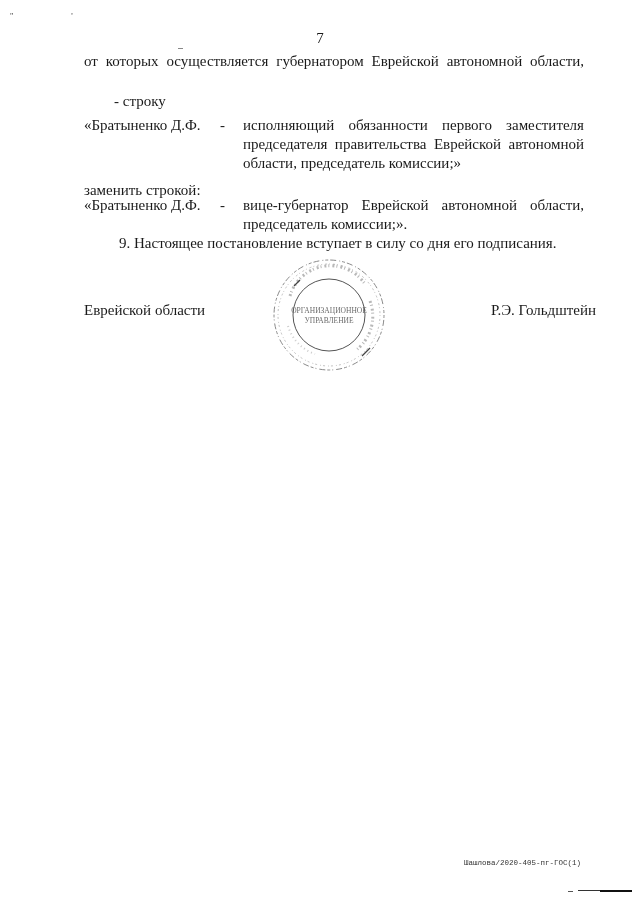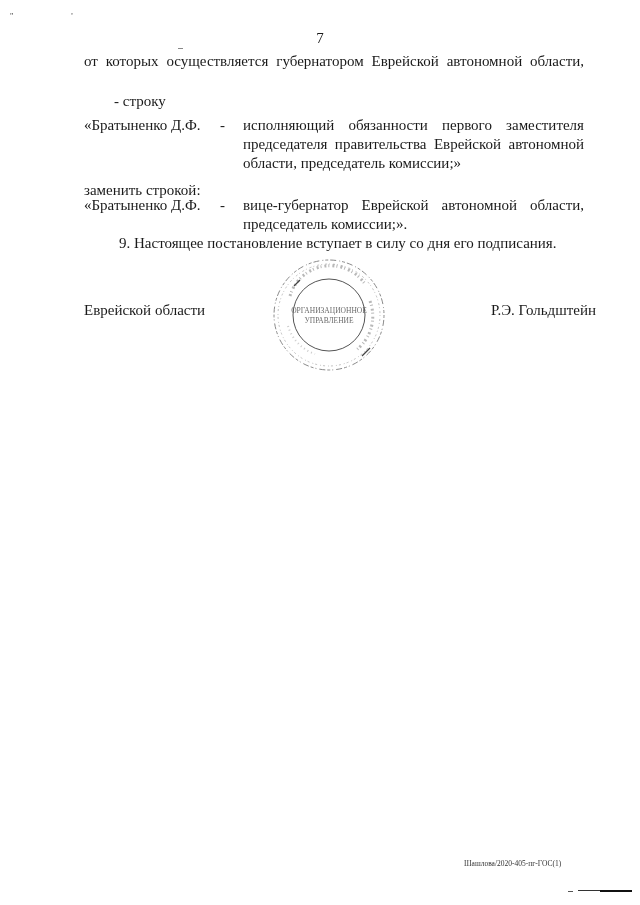--- a/index.html
+++ b/index.html
@@ -19,21 +19,21 @@
   .dash { position: absolute; left: 136px; top: 0; }
   .desc { position: absolute; left: 159px; top: 0; width: 341px; white-space: normal; }
   .desc span { display: block; }
   .r1 { top: 116px; height: 60px; }
   .replace { top: 181px; left: 84px; }
   .r2 { top: 196px; height: 40px; }
   .p9 { top: 234px; left: 119px; }
   .sig-left { top: 301px; left: 84px; }
   .sig-right { top: 301px; left: 471px; margin-left: 20px; }
   .stamp { top: 256px; left: 270px; width: 118px; height: 118px; }
-  .footer-ref { top: 859px; left: 464px; font-family: Liberation Serif, serif;
+  .footer-ref { top: 859px; left: 464px; font-family: Liberation Mono, monospace;
                 font-size: 7.5px; color: #333; }
   .footer-line1 { top: 891px; left: 568px; width: 5px; height: 1px; background: #555; }
   .footer-line2 { top: 890px; left: 578px; width: 54px; height: 1px; background: #333; }
   .footer-line2b { top: 890px; left: 600px; width: 32px; height: 2px; background: #111; }
 </style>
 </head>
 <body>
 
 <div class="abs specks">" '</div>
 

